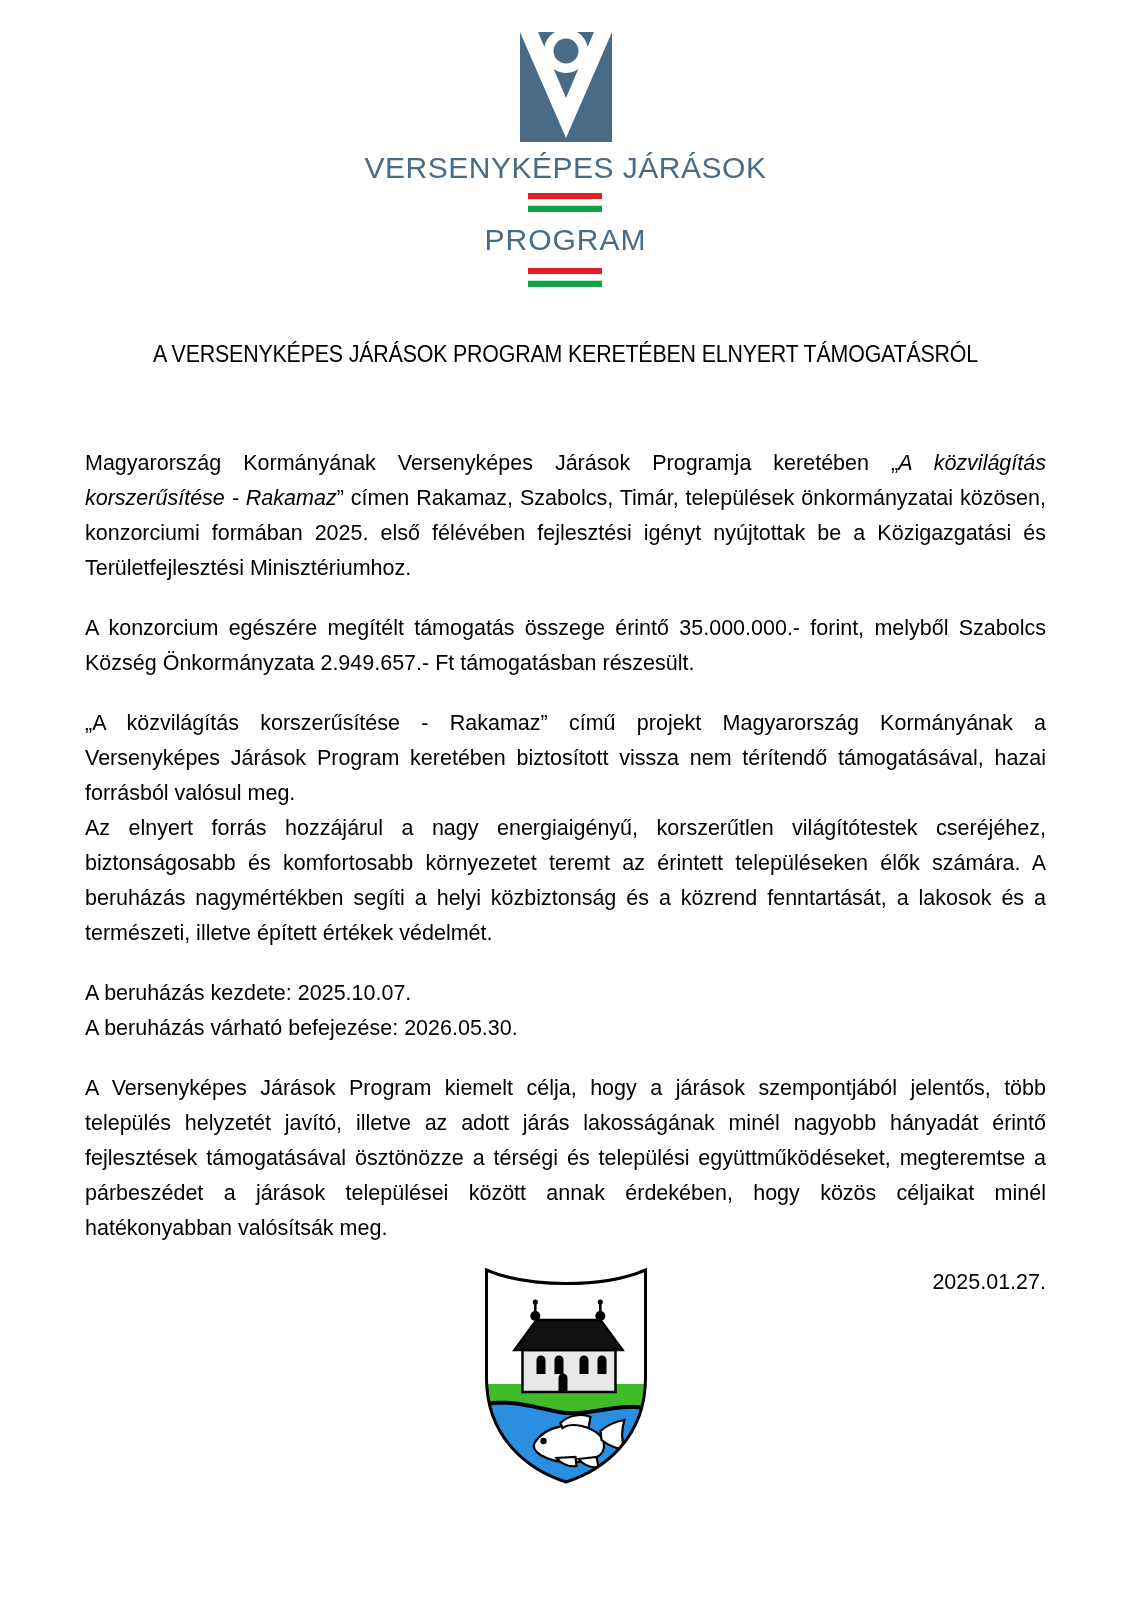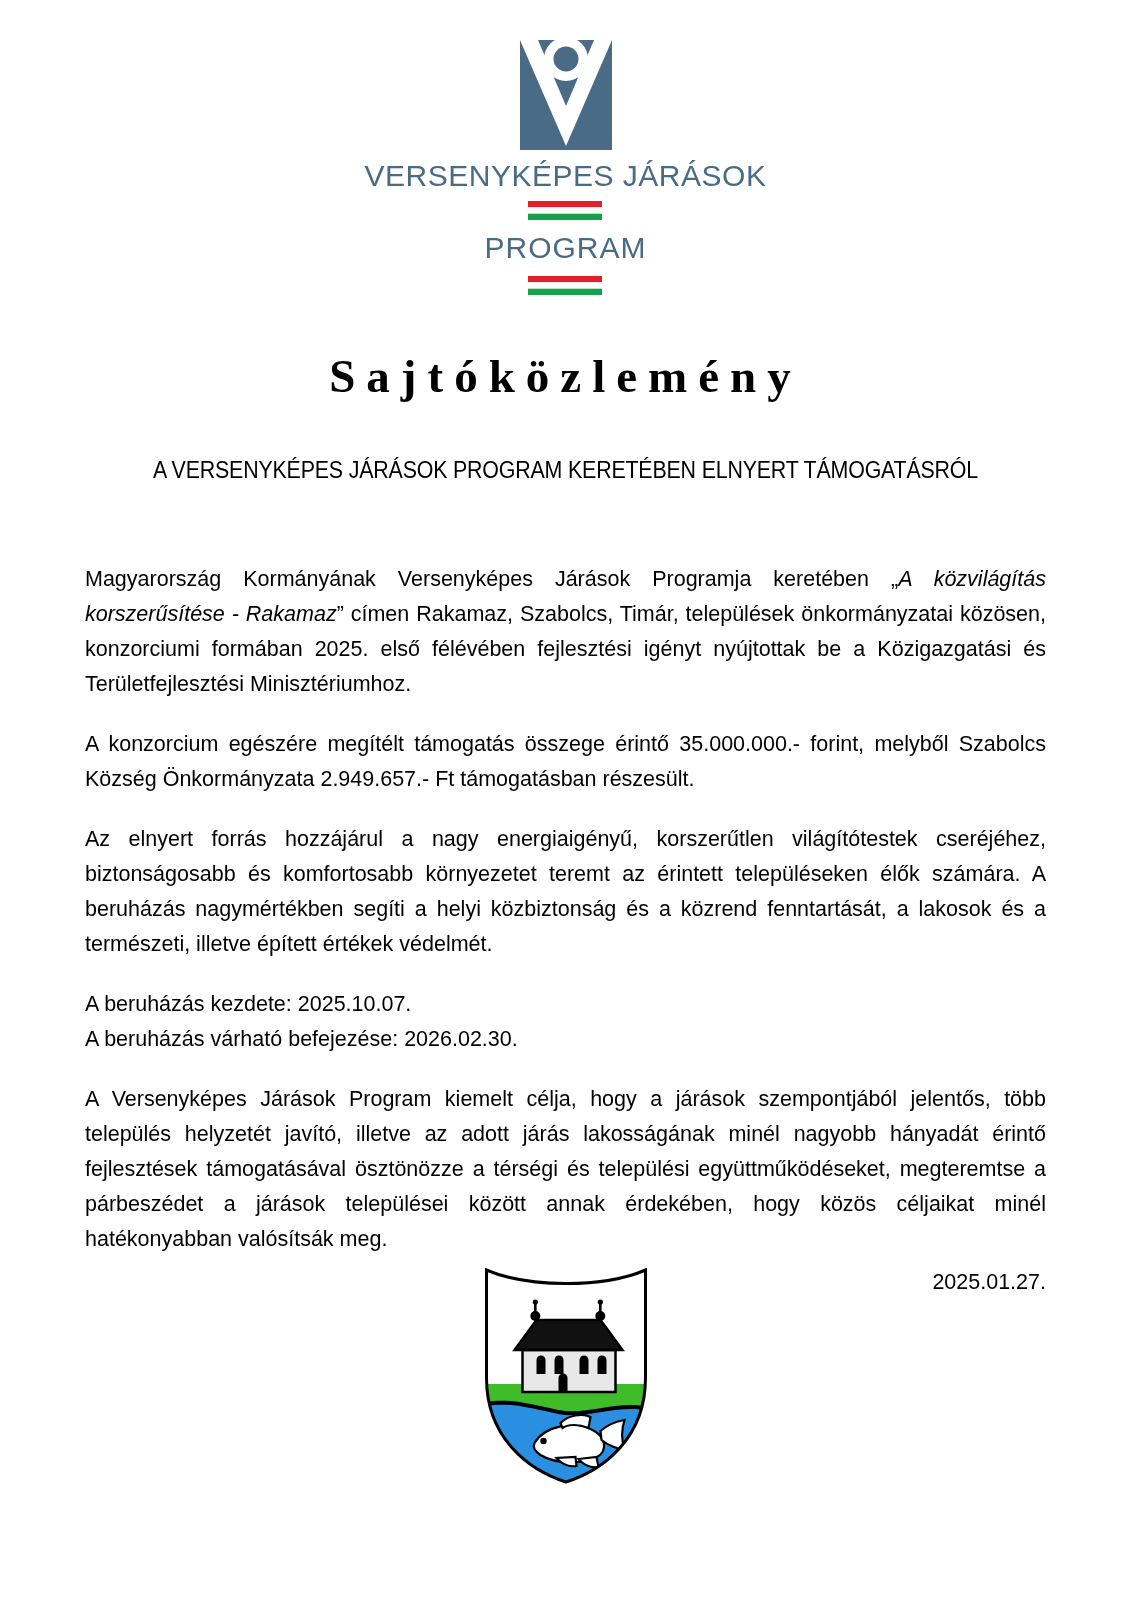--- a/index.html
+++ b/index.html
@@ -14,21 +14,21 @@
     font-family: "Liberation Sans", sans-serif;
     color: #000000;
     position: relative;
     overflow: hidden;
   }
 
   .page {
     width: 1131px;
     height: 1440px;
     box-sizing: border-box;
-    padding: 12px 85px;
+    padding: 4px 85px;
     position: relative;
   }
 
   
   .logo-block {
     padding-top: 22px;
     display: flex;
     flex-direction: column;
     align-items: center;
   }
@@ -161,35 +161,35 @@
       </svg>
       <span class="logo-program-text">PROGRAM</span>
       <svg class="tricolor" viewBox="0 0 74 19">
         <rect class="r" x="0" y="0" width="74" height="6.3"></rect>
         <rect class="w" x="0" y="6.3" width="74" height="6.4"></rect>
         <rect class="g" x="0" y="12.7" width="74" height="6.3"></rect>
       </svg>
     </div>
   </div>
 
-  <h1 class="doc-title">Sajtóközlemény</h1>
   <div class="doc-subtitle">A VERSENYKÉPES JÁRÁSOK PROGRAM KERETÉBEN ELNYERT TÁMOGATÁSRÓL</div>
 
   <div class="body-copy">
 
     <p class="lead"><span>Magyarország Kormányának Versenyképes Járások Programja keretében „</span><em>A közvilágítás korszerűsítése - Rakamaz</em><span>” címen Rakamaz, Szabolcs, Timár, települések önkormányzatai közösen, konzorciumi formában 2025. első félévében fejlesztési igényt nyújtottak be a Közigazgatási és Területfejlesztési Minisztériumhoz.</span></p>
 
     <p>A konzorcium egészére megítélt támogatás összege érintő 35.000.000.- forint, melyből Szabolcs Község Önkormányzata 2.949.657.- Ft támogatásban részesült.</p>
 
+    <p class="tight">„A közvilágítás korszerűsítése - Rakamaz” című projekt Magyarország Kormányának a Versenyképes Járások Program keretében biztosított vissza nem térítendő támogatásával, hazai forrásból valósul meg.</p>
 
     <p>Az elnyert forrás hozzájárul a nagy energiaigényű, korszerűtlen világítótestek cseréjéhez, biztonságosabb és komfortosabb környezetet teremt az érintett településeken élők számára. A beruházás nagymértékben segíti a helyi közbiztonság és a közrend fenntartását, a lakosok és a természeti, illetve épített értékek védelmét.</p>
 
     <p class="tight no-justify">A beruházás kezdete: 2025.10.07.</p>
 
-    <p class="no-justify">A beruházás várható befejezése: 2026.02.30.</p>
+    <p class="no-justify">A beruházás várható befejezése: 2026.05.30.</p>
 
     <p>A Versenyképes Járások Program kiemelt célja, hogy a járások szempontjából jelentős, több település helyzetét javító, illetve az adott járás lakosságának minél nagyobb hányadát érintő fejlesztések támogatásával ösztönözze a térségi és települési együttműködéseket, megteremtse a párbeszédet a járások települései között annak érdekében, hogy közös céljaikat minél hatékonyabban valósítsák meg.</p>
 
   </div>
 
   <div class="footer">
 
     <div class="footer-date">2025.01.27.</div>
 
     <div class="crest-wrap">

